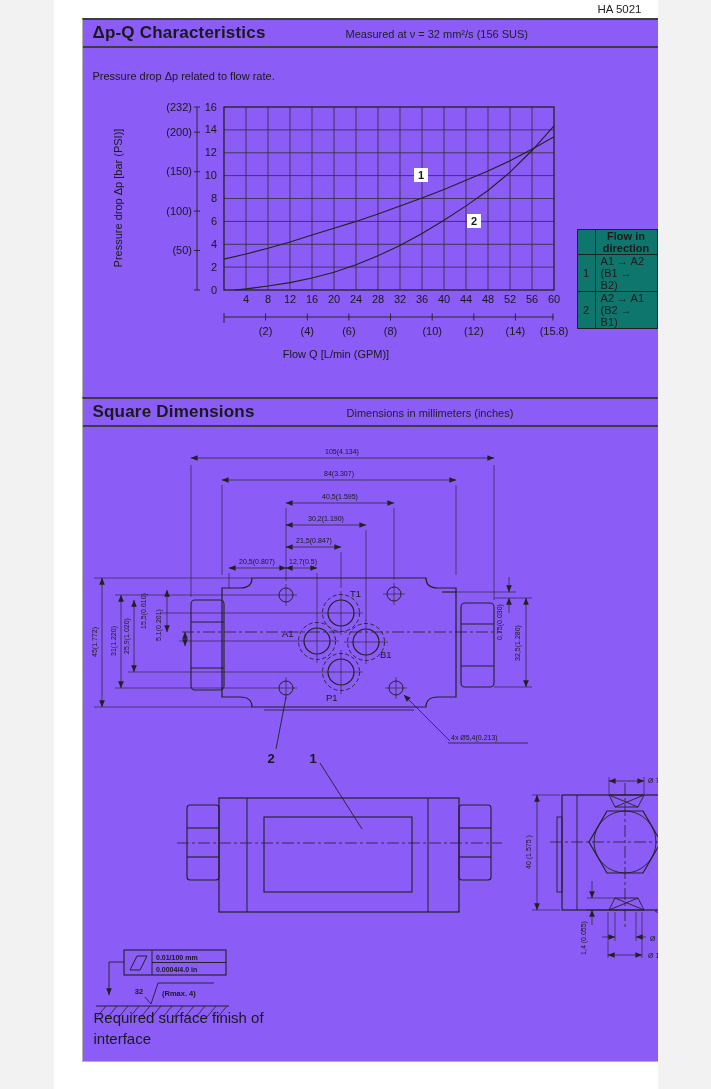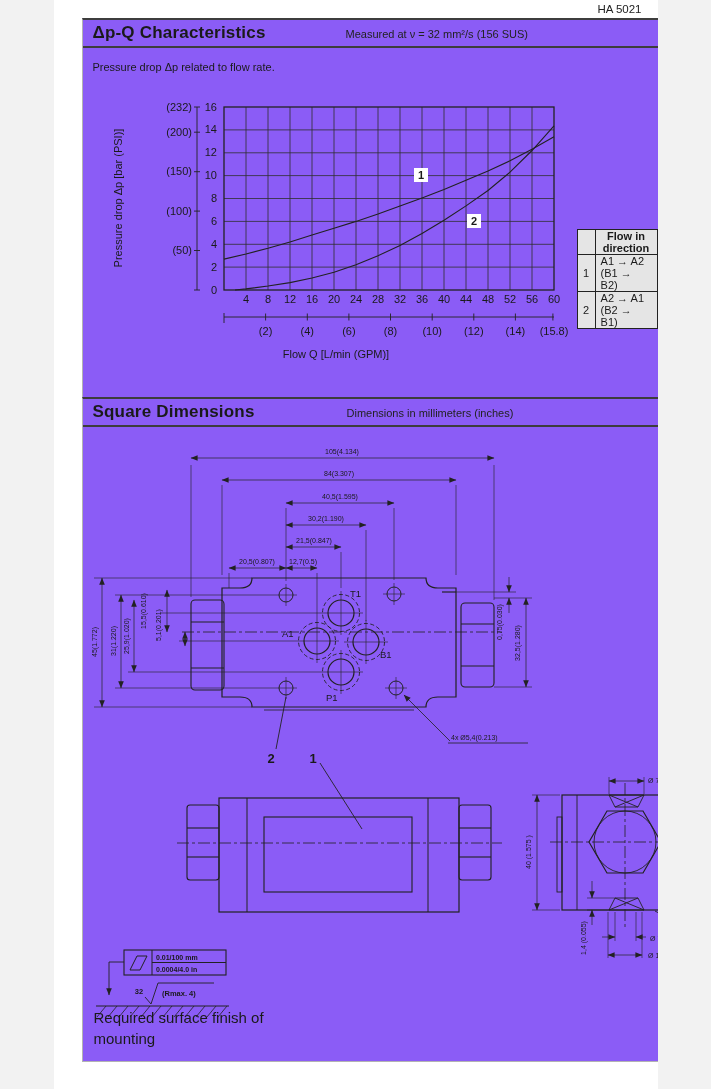--- a/index.html
+++ b/index.html
@@ -4,23 +4,23 @@
 <style>
   html,body{margin:0;padding:0;background:#f2f2f2;}
   .page{position:relative;width:604px;height:1089px;background:#ffffff;margin:0 auto;
         font-family:"Liberation Sans",sans-serif;color:#1a1a1a;overflow:hidden;}
   .abs{position:absolute;}
   .doc-code{position:absolute;top:3px;right:16px;font-size:11.5px;color:#222;}
   .sec{position:absolute;left:28px;width:667px;border:1px solid #b3b3b3;border-top:2px solid #3d3d3d;background:#8b5cf6;}
   .sec-head{position:relative;height:26px;border-bottom:2px solid #3d3d3d;}
   .sec-title{position:absolute;left:10px;top:3px;font-size:17px;font-weight:bold;letter-spacing:0.2px;}
   .sec-sub{position:absolute;top:8px;font-size:11px;color:#222;}
-  .desc{position:absolute;left:39px;top:61px;font-size:11px;}
+  .desc{position:absolute;left:39px;top:70px;font-size:11px;}
   table.flow{position:absolute;left:523px;top:229px;border-collapse:collapse;font-size:11px;}
-  table.flow td{border:1px solid #222;height:19px;padding:0 5px;background:#e5e5e5;}
+  table.flow td{border:1px solid #222;height:19px;padding:0 5px;background:#0f766e;}
   table.flow td.c0{width:24px;text-align:center;}
   table.flow td.hd{font-weight:bold;text-align:center;width:128px;}
   .notes{position:absolute;left:492px;top:477px;width:205px;font-size:11.5px;line-height:16.5px;}
   .notes b{margin-right:5px;}
   .notes .ind{padding-left:14px;}
   .surf-caption{position:absolute;left:40px;top:1007px;font-size:15px;line-height:21px;}
   .logo{position:absolute;left:633px;top:1063px;width:62px;height:17px;font-weight:bold;font-size:8px;line-height:8px;letter-spacing:0.4px;color:#111;}
   .logo .argo{position:absolute;left:1px;top:0;font-family:Liberation Mono, monospace;}
   .logo .red{position:absolute;left:30px;top:0;width:21px;height:7px;}
   .logo .blue{position:absolute;left:0;top:8px;width:21px;height:7px;}
@@ -417,21 +417,21 @@
       </g>
     </g>
     <text x="74" y="535" class="t7 bold">0.01/100  mm</text>
     <text x="74" y="547" class="t7 bold">0.0004/4.0  in</text>
     <text x="57" y="569" class="t75 bold" text-anchor="middle">32</text>
     <text x="80" y="571" class="t75 bold">(Rmax.  4)</text>
   </svg>
 
   <div class="surf-caption">
     <div>Required surface finish of</div>
-    <div>mounting</div>
+    <div>interface</div>
   </div>
 
   <div class="logo">
     <span class="argo">ARGO</span>
     <span class="red" style="background: rgb(224, 49, 39);"></span>
     <span class="blue" style="background: rgb(39, 169, 224);"></span>
     <span class="hytos">HYTOS</span>
   </div>
   <div class="pagenum">3</div>
 

